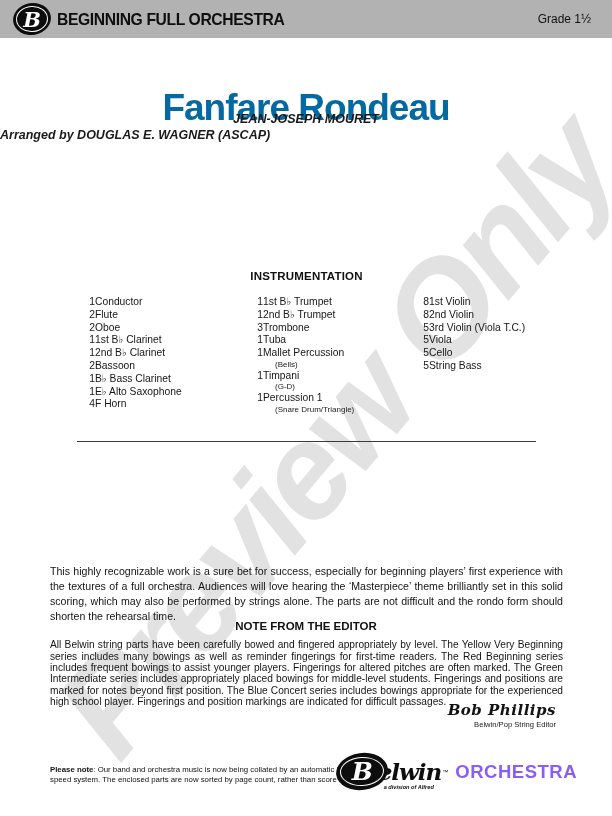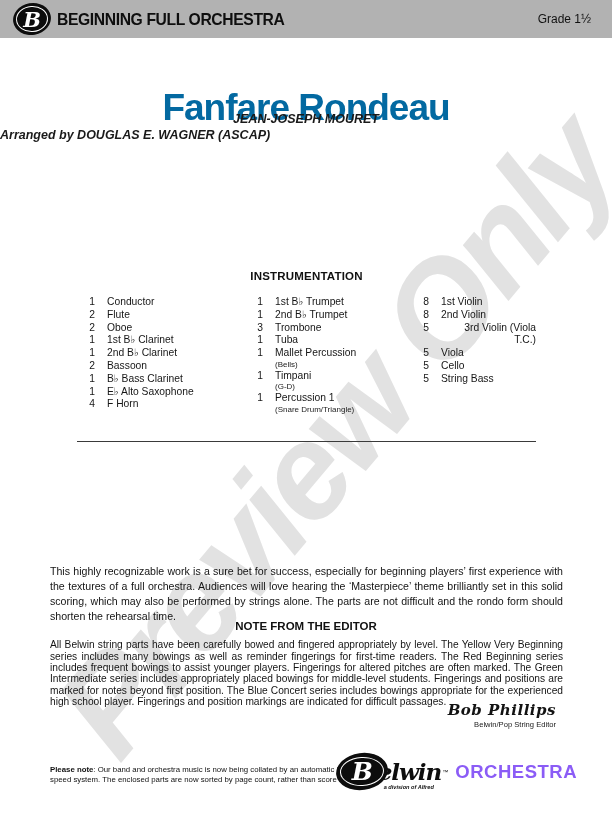--- a/index.html
+++ b/index.html
@@ -67,21 +67,21 @@
   .instr-head h2{
     margin:0 9px;font-size:11.5px;font-weight:bold;letter-spacing:0.2px;color:#111;
   }
   .instr-cols{display:flex;margin-top:13px;padding-left:8px;height:133px;}
   .instr-col{list-style:none;margin:0;padding:0;}
   .instr-col.c1{width:168px;}
   .instr-col.c2{width:166px;}
   .instr-col.c3{flex:1;}
   .instr-col li{display:flex;font-size:10.3px;line-height:12.8px;color:#161616;}
   .instr-col li .qty{width:10px;text-align:right;flex:none;}
-  .instr-col li .nm{margin-left:12px;text-align:right;}
+  .instr-col li .nm{}
   .instr-col li.sub{font-size:8px;line-height:9.6px;padding-left:22px;color:#222;}
   .bottom-rule{border-top:1.6px solid #3a3a3a;margin-top:12px;}
   
   .description{
     position:absolute;left:50px;top:553px;width:513px;
     font-size:10.6px;line-height:15px;text-align:justify;color:#141414;
   }
   
   .editor-head{
     position:absolute;left:0;top:608px;width:612px;text-align:center;

